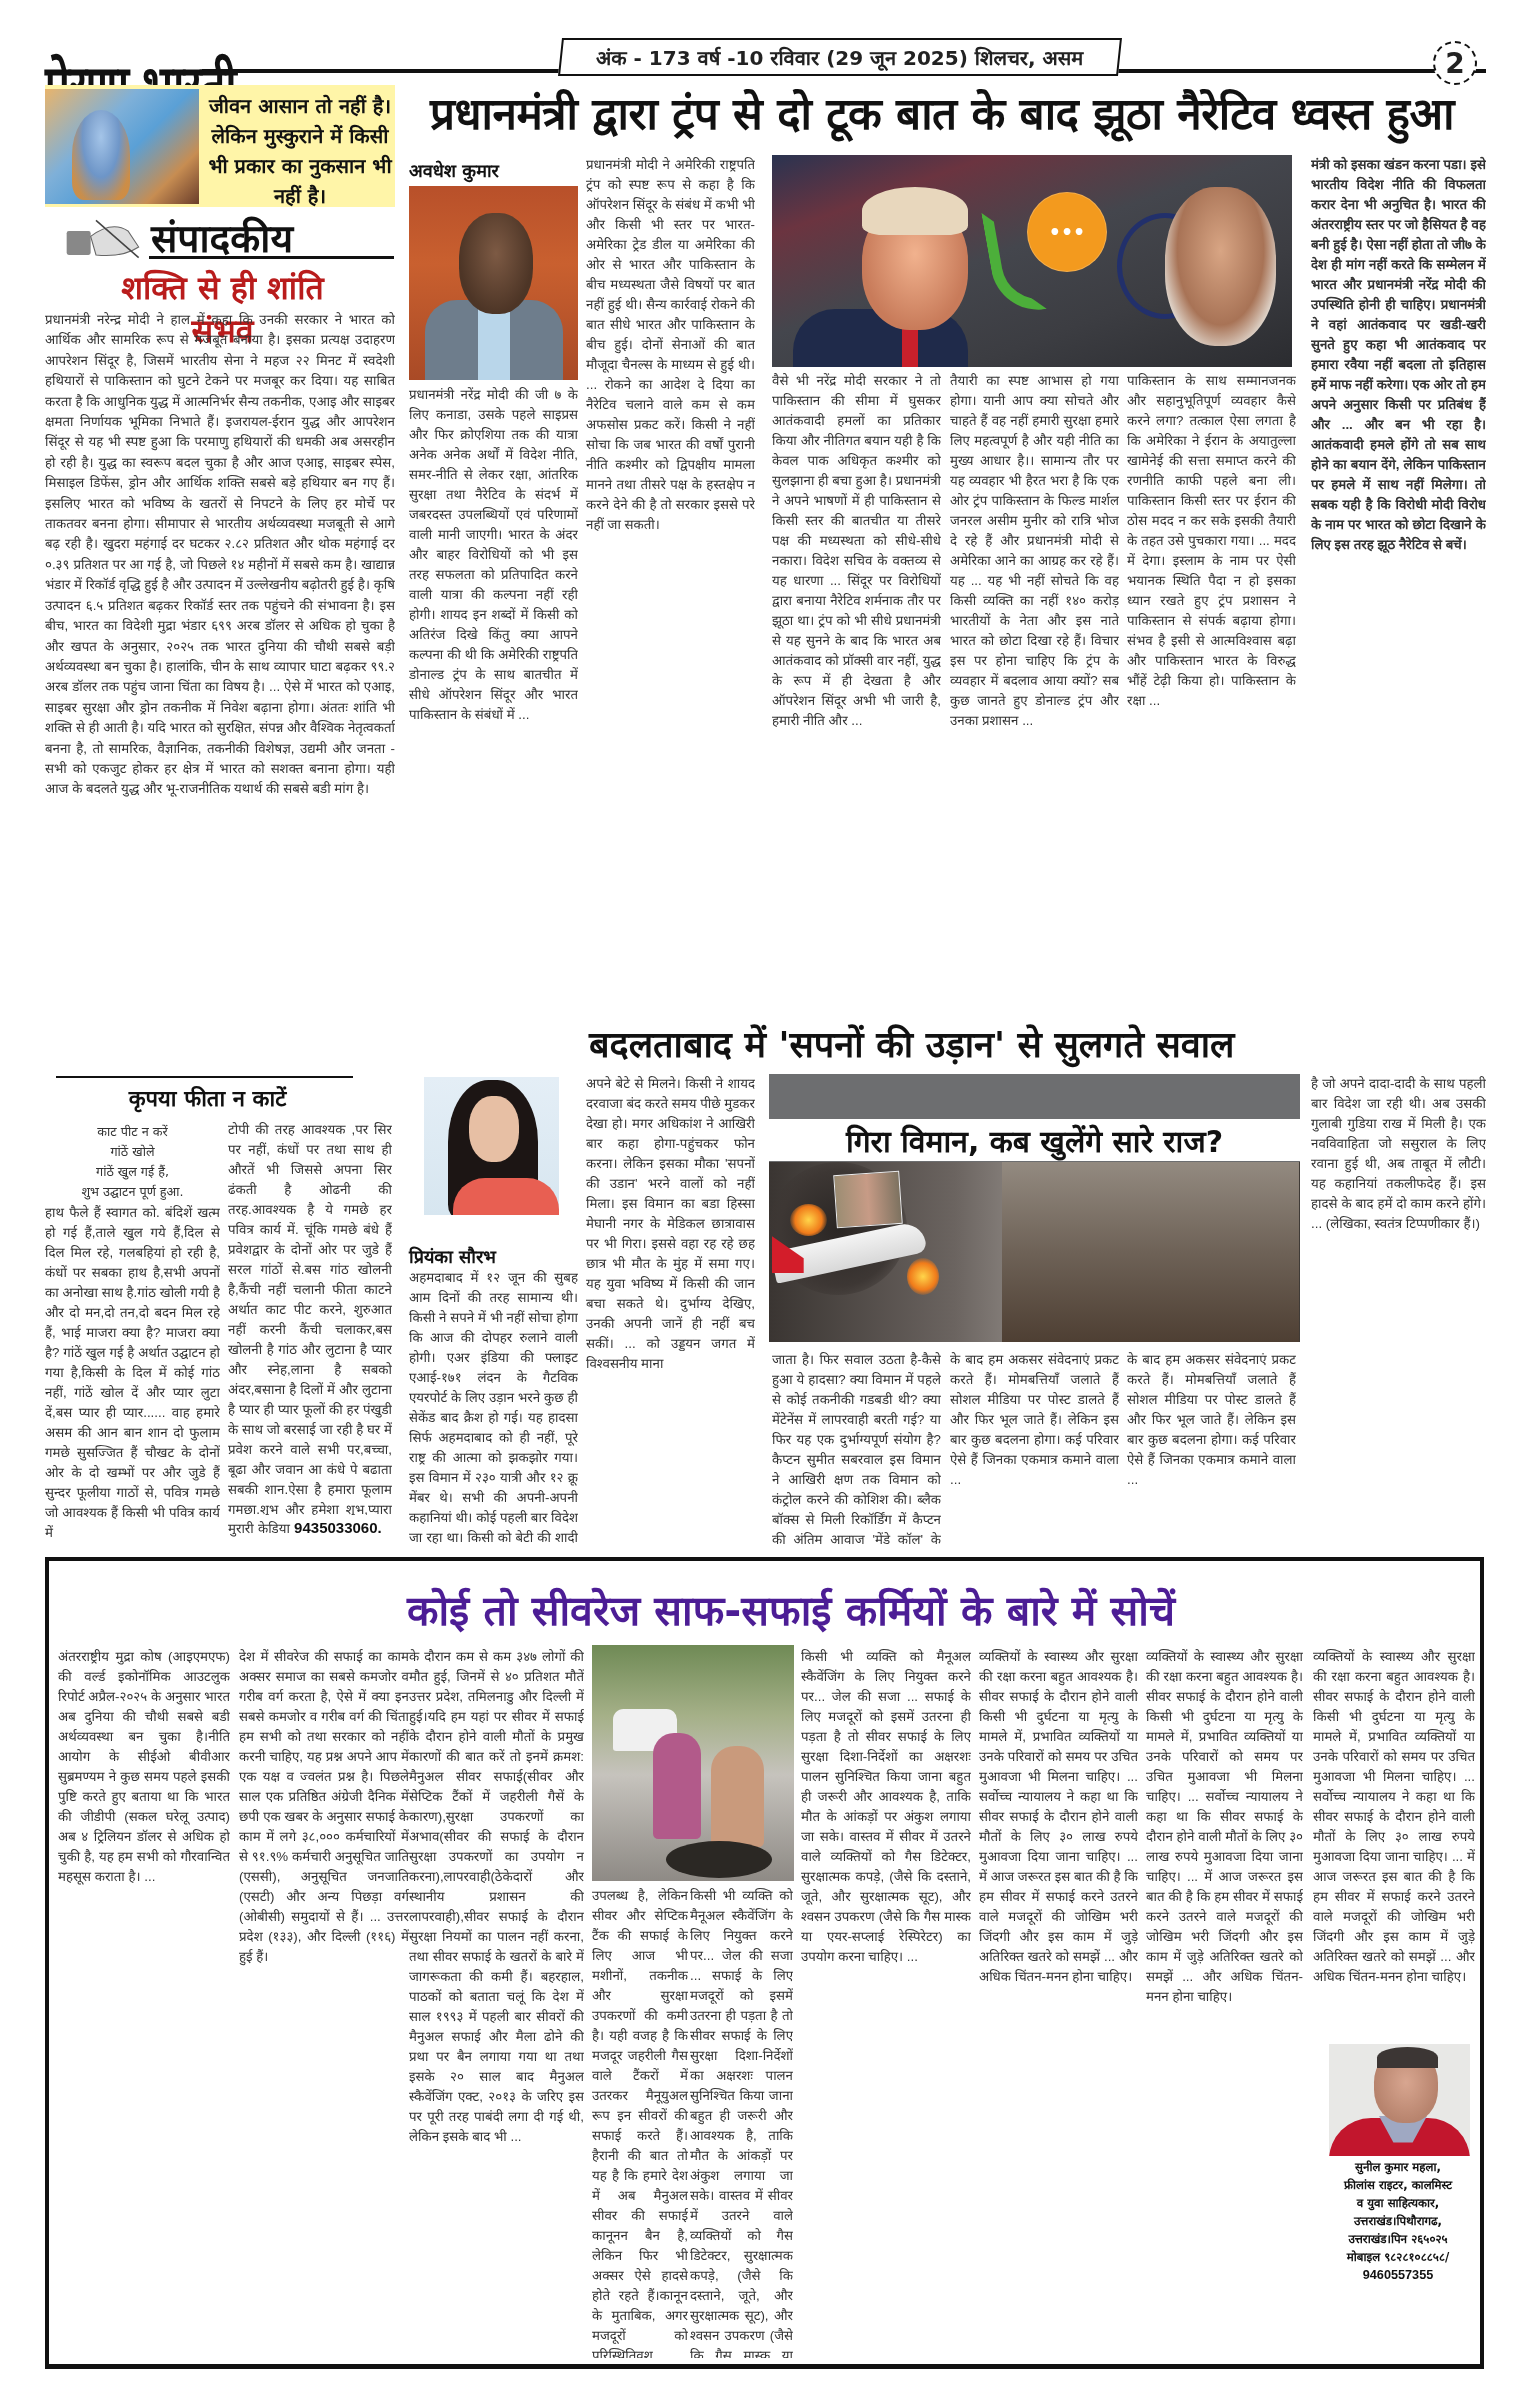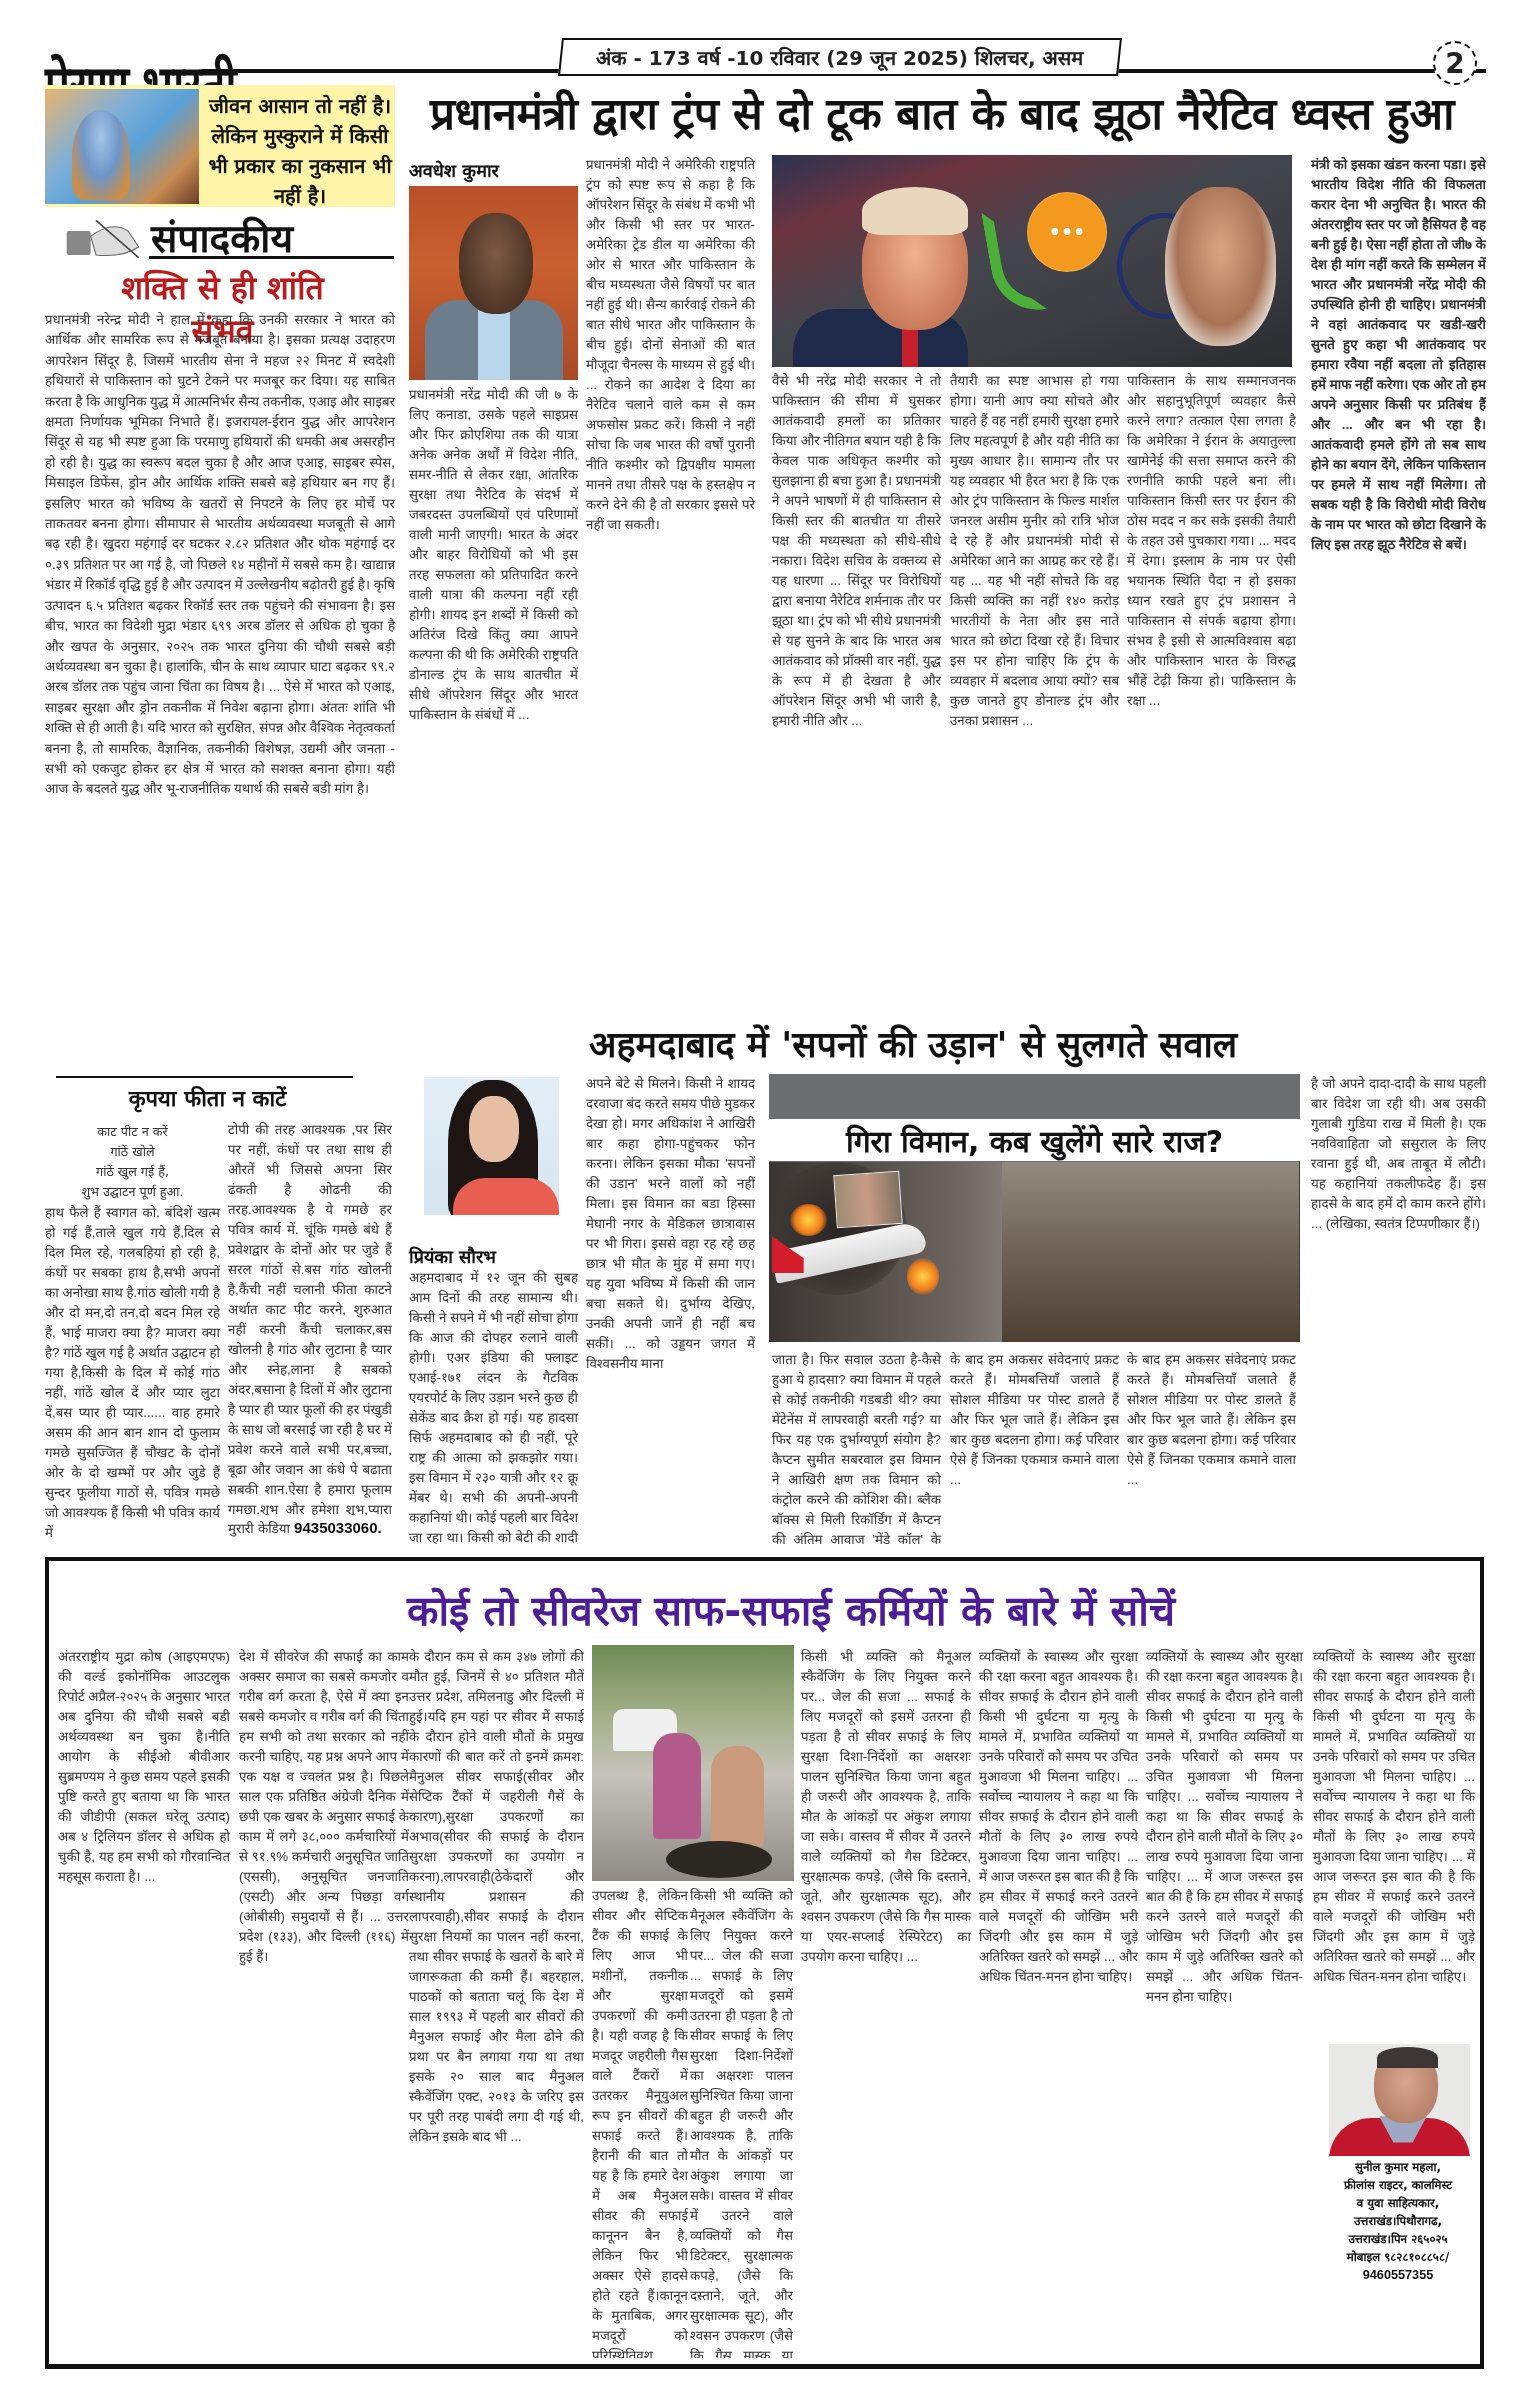--- a/index.html
+++ b/index.html
@@ -148,21 +148,21 @@
   <div>गांठें खुल गई हैं,</div>
   <div>शुभ उद्घाटन पूर्ण हुआ.</div>
 </div>
 <div class="abs col-text narrow" style="left:45px;top:1203px;width:175px;height:340px;overflow:hidden;">हाथ फैले हैं स्वागत को. बंदिशें खत्म हो गई हैं,ताले खुल गये हैं,दिल से दिल मिल रहे, गलबहियां हो रही है, कंधों पर सबका हाथ है,सभी अपनों का अनोखा साथ है.गांठ खोली गयी है और दो मन,दो तन,दो बदन मिल रहे हैं, भाई माजरा क्या है? माजरा क्या है? गांठें खुल गई है अर्थात उद्घाटन हो गया है,किसी के दिल में कोई गांठ नहीं, गांठें खोल दें और प्यार लुटा दें,बस प्यार ही प्यार...... वाह हमारे असम की आन बान शान दो फुलाम गमछे सुसज्जित हैं चौखट के दोनों ओर के दो खम्भों पर और जुडे हैं सुन्दर फूलीया गाठों से, पवित्र गमछे जो आवश्यक हैं किसी भी पवित्र कार्य में</div>
 <div class="abs col-text narrow" style="left:228px;top:1120px;width:164px;height:395px;overflow:hidden;">टोपी की तरह आवश्यक ,पर सिर पर नहीं, कंधों पर तथा साथ ही औरतें भी जिससे अपना सिर ढंकती है ओढनी की तरह.आवश्यक है ये गमछे हर पवित्र कार्य में. चूंकि गमछे बंधे हैं प्रवेशद्वार के दोनों ओर पर जुडे हैं सरल गांठों से.बस गांठ खोलनी है,कैंची नहीं चलानी फीता काटने अर्थात काट पीट करने, शुरुआत नहीं करनी कैंची चलाकर,बस खोलनी है गांठ और लुटाना है प्यार और स्नेह,लाना है सबको अंदर,बसाना है दिलों में और लुटाना है प्यार ही प्यार फूलों की हर पंखुडी के साथ जो बरसाई जा रही है घर में प्रवेश करने वाले सभी पर,बच्चा, बूढा और जवान आ कंधे पे बढाता सबकी शान.ऐसा है हमारा फूलाम गमछा.शुभ और हमेशा शुभ,प्यारा सा हमारा फूलाम गमछा.</div>
 <div class="abs" style="left:228px;top:1519px;width:170px;font-size:13.3px;color:#333;">
   <span>मुरारी केडिया</span>
   <span style="font-weight:bold;font-family:'Liberation Sans',sans-serif;font-size:15px;color:#111;text-align:right;">9435033060.</span>
 </div>
 
-<div class="abs headline2">अहमदाबाद में 'सपनों की उड़ान' से सुलगते सवाल</div>
+<div class="abs headline2">बदलताबाद में 'सपनों की उड़ान' से सुलगते सवाल</div>
 <div class="abs photo-priyanka">
   <div class="hair"></div>
   <div class="face"></div>
   <div class="top"></div>
 </div>
 <div class="abs byline" style="left:409px;top:1244px;text-align:right;">प्रियंका सौरभ</div>
 <div class="abs col-text narrow" style="left:409px;top:1268px;width:169px;height:276px;overflow:hidden;">अहमदाबाद में १२ जून की सुबह आम दिनों की तरह सामान्य थी। किसी ने सपने में भी नहीं सोचा होगा कि आज की दोपहर रुलाने वाली होगी। एअर इंडिया की फ्लाइट एआई-१७१ लंदन के गैटविक एयरपोर्ट के लिए उड़ान भरने कुछ ही सेकेंड बाद क्रैश हो गई। यह हादसा सिर्फ अहमदाबाद को ही नहीं, पूरे राष्ट्र की आत्मा को झकझोर गया। इस विमान में २३० यात्री और १२ क्रू मेंबर थे। सभी की अपनी-अपनी कहानियां थी। कोई पहली बार विदेश जा रहा था। किसी को बेटी की शादी में शामिल होना था। कोई नौकरी के लिए लंदन जा रहा था तो कोई</div>
 <div class="abs col-text narrow" style="left:586px;top:1074px;width:169px;height:470px;overflow:hidden;">अपने बेटे से मिलने। किसी ने शायद दरवाजा बंद करते समय पीछे मुडकर देखा हो। मगर अधिकांश ने आखिरी बार कहा होगा-पहुंचकर फोन करना। लेकिन इसका मौका 'सपनों की उडान' भरने वालों को नहीं मिला। इस विमान का बडा हिस्सा मेघानी नगर के मेडिकल छात्रावास पर भी गिरा। इससे वहा रह रहे छह छात्र भी मौत के मुंह में समा गए। यह युवा भविष्य में किसी की जान बचा सकते थे। दुर्भाग्य देखिए, उनकी अपनी जानें ही नहीं बच सकीं। ... को उड्डयन जगत में विश्वसनीय माना</div>
 
 <div class="abs crash-img">

